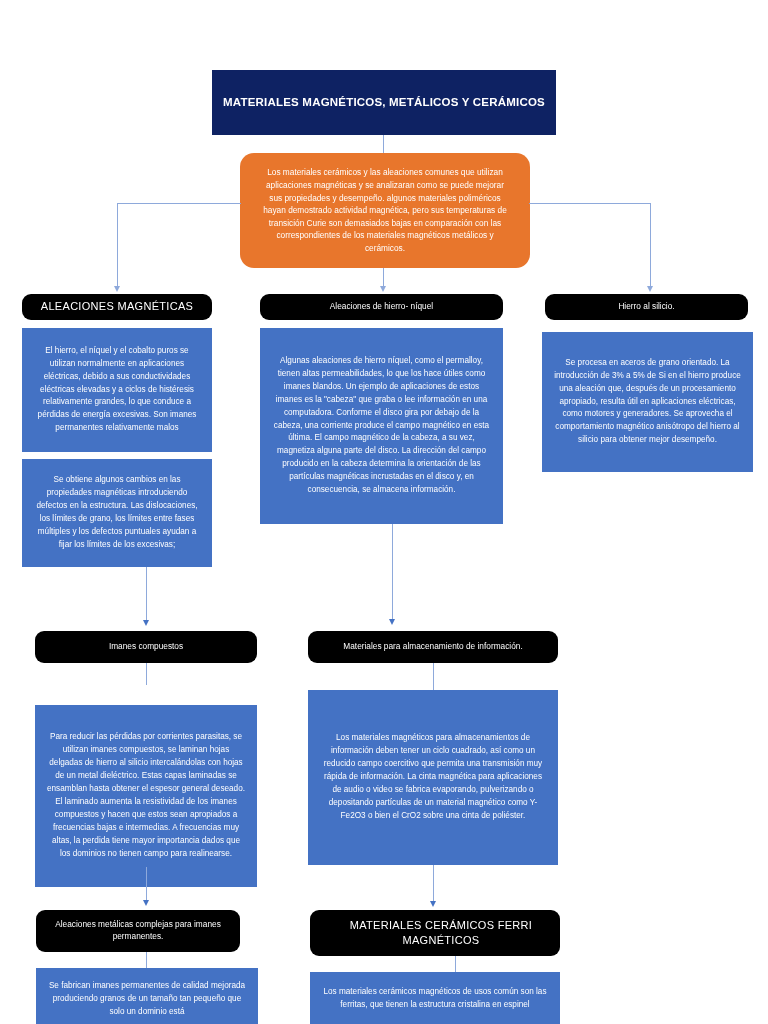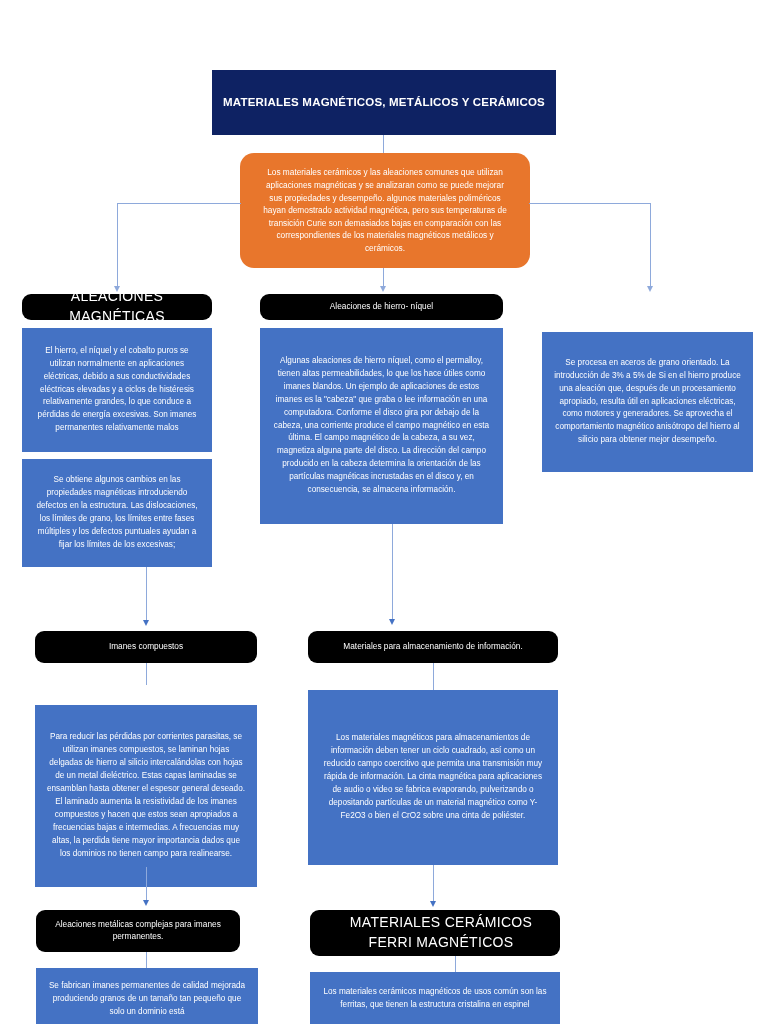--- a/index.html
+++ b/index.html
@@ -46,21 +46,21 @@
   }
 
   .black-box {
     background: #000000;
     color: #ffffff;
     font-size: 8.3px;
     border-radius: 9px;
     padding: 6px 12px;
     line-height: 1.4;
   }
-  .black-box.caps { font-size: 14px; letter-spacing: 0.3px; }
+  .black-box.caps { font-size: 11px; letter-spacing: 0.3px; }
 
   .blue-box {
     background: #4472C4;
     color: #ffffff;
     font-size: 8.2px;
     padding: 27px 12px;
     line-height: 1.58;
   }
 
   
@@ -109,20 +109,23 @@
   <div class="arrow arrow-lite" style="left:646.5px; top:286px;"></div>
 
   <div class="node black-box caps" style="left:22px; top:294px; width:190px; height:26px;">
     <span>ALEACIONES MAGNÉTICAS</span>
   </div>
 
   <div class="node black-box" style="left:260px; top:294px; width:243px; height:26px;">
     <span>Aleaciones de hierro- níquel</span>
   </div>
 
+  <div class="node black-box" style="left:545px; top:294px; width:203px; height:26px;">
+    <span>Hierro al silicio.</span>
+  </div>
 
   <div class="node blue-box" style="left:22px; top:328px; width:190px; height:124px;">
     <span>El hierro, el níquel y el cobalto puros se utilizan normalmente en aplicaciones eléctricas, debido a sus conductividades eléctricas elevadas y a ciclos de histéresis relativamente grandes, lo que conduce a pérdidas de energía excesivas. Son imanes permanentes relativamente malos</span>
   </div>
 
   <div class="node blue-box" style="left:22px; top:459px; width:190px; height:108px;">
     <span>Se obtiene algunos cambios en las propiedades magnéticas introduciendo defectos en la estructura. Las dislocaciones, los límites de grano, los límites entre fases múltiples y los defectos puntuales ayudan a fijar los límites de los excesivas;</span>
   </div>
 
   <div class="node blue-box" style="left:260px; top:328px; width:243px; height:196px;">

